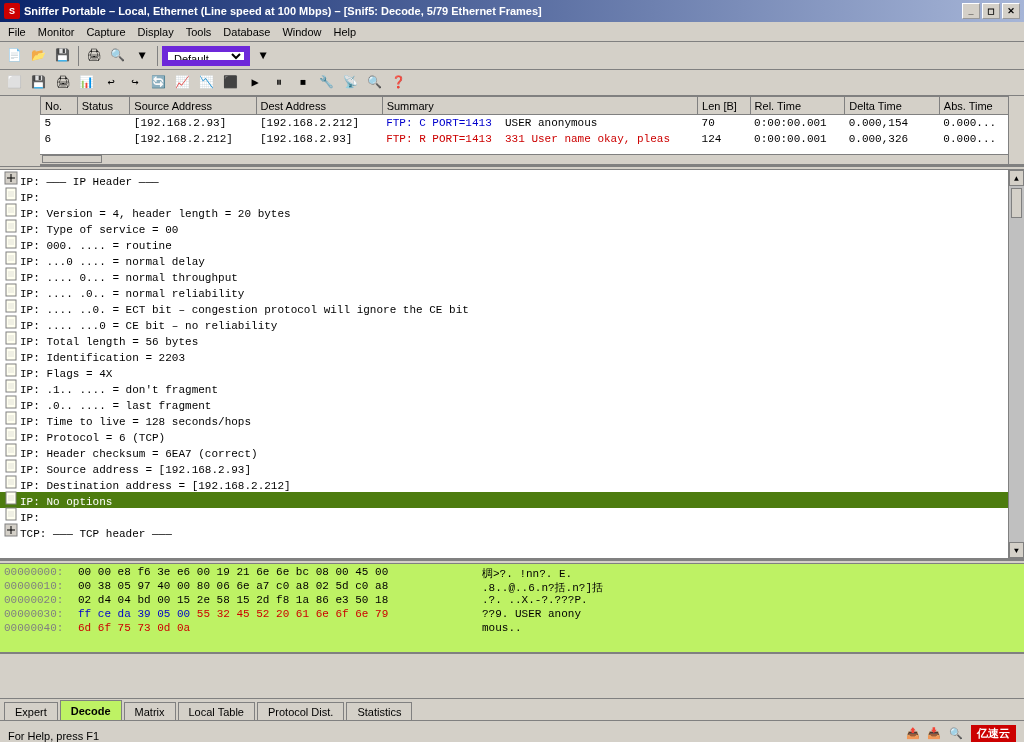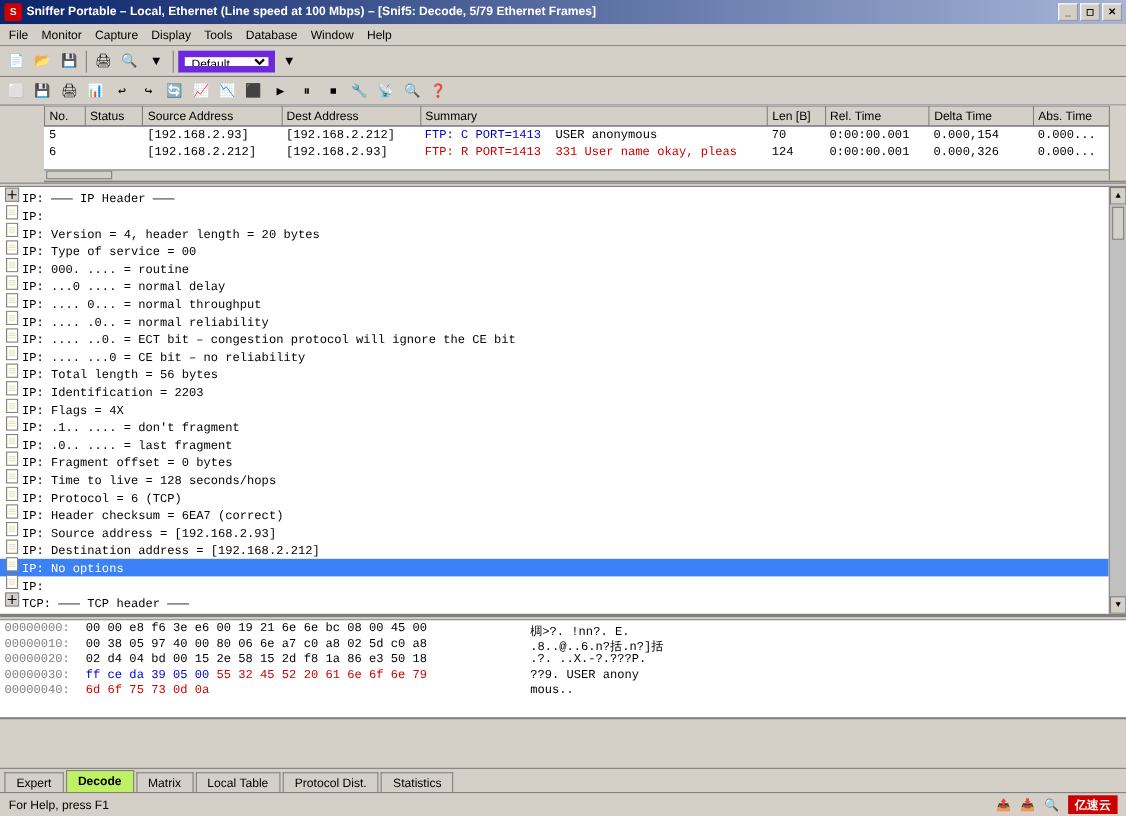--- a/index.html
+++ b/index.html
@@ -192,21 +192,21 @@
     .decode-line {
       height: 16px;
       display: flex;
       align-items: flex-end;
       padding-left: 4px;
       font-size: 11px;
       font-family: 'Courier New', monospace;
       white-space: nowrap;
     }
     .decode-line.selected {
-      background: #3b82f6;
+      background: #4d7c0f;
       color: white;
     }
     .decode-icon {
       width: 16px;
       display: inline-block;
       flex-shrink: 0;
     }
     .decode-scrollbar {
       width: 16px;
       background: #d4d0c8;
@@ -231,21 +231,21 @@
     .scroll-thumb {
       height: 30px;
       background: #d4d0c8;
       border: 1px solid #808080;
       margin: 2px;
     }
 
     
     .hex-panel {
       height: 90px;
-      background: #ffffff;
+      background: #bef264;
       padding: 2px 4px;
       font-family: 'Courier New', monospace;
       font-size: 11px;
       overflow: hidden;
       border-bottom: 2px solid #808080;
     }
     .hex-line {
       height: 14px;
       white-space: nowrap;
       display: flex;
@@ -281,21 +281,21 @@
       background: #bef264;
       font-weight: bold;
       height: 20px;
     }
 
     
     .status-bar {
       background: #d4d0c8;
       height: 22px;
       display: flex;
-      align-items: center;
+      align-items: flex-end;
       justify-content: space-between;
       padding: 0 8px;
       border-top: 1px solid #808080;
       font-size: 11px;
       font-family: 'Tahoma', sans-serif;
     }
     .status-right {
       display: flex;
       align-items: center;
       gap: 8px;
@@ -576,29 +576,20 @@
             </svg></span>
           <span>IP:         .0.. ....  = last fragment</span>
         </div>
         <div class="decode-line">
           <span class="decode-icon"><svg width="14" height="14" viewBox="0 0 14 14">
               <rect x="2" y="1" width="10" height="12" fill="#fffff0" stroke="#808080"></rect>
               <line x1="4" y1="5" x2="10" y2="5" stroke="#c0c0c0" stroke-width="0.5"></line>
               <line x1="4" y1="7" x2="10" y2="7" stroke="#c0c0c0" stroke-width="0.5"></line>
               <line x1="4" y1="9" x2="10" y2="9" stroke="#c0c0c0" stroke-width="0.5"></line>
             </svg></span>
-          <span>IP:  Fragment offset = 0 bytes</span>
-        </div>
-        <div class="decode-line">
-          <span class="decode-icon"><svg width="14" height="14" viewBox="0 0 14 14">
-              <rect x="2" y="1" width="10" height="12" fill="#fffff0" stroke="#808080"></rect>
-              <line x1="4" y1="5" x2="10" y2="5" stroke="#c0c0c0" stroke-width="0.5"></line>
-              <line x1="4" y1="7" x2="10" y2="7" stroke="#c0c0c0" stroke-width="0.5"></line>
-              <line x1="4" y1="9" x2="10" y2="9" stroke="#c0c0c0" stroke-width="0.5"></line>
-            </svg></span>
           <span>IP:  Time to live   = 128 seconds/hops</span>
         </div>
         <div class="decode-line">
           <span class="decode-icon"><svg width="14" height="14" viewBox="0 0 14 14">
               <rect x="2" y="1" width="10" height="12" fill="#fffff0" stroke="#808080"></rect>
               <line x1="4" y1="5" x2="10" y2="5" stroke="#c0c0c0" stroke-width="0.5"></line>
               <line x1="4" y1="7" x2="10" y2="7" stroke="#c0c0c0" stroke-width="0.5"></line>
               <line x1="4" y1="9" x2="10" y2="9" stroke="#c0c0c0" stroke-width="0.5"></line>
             </svg></span>
           <span>IP:  Protocol       = 6 (TCP)</span>

